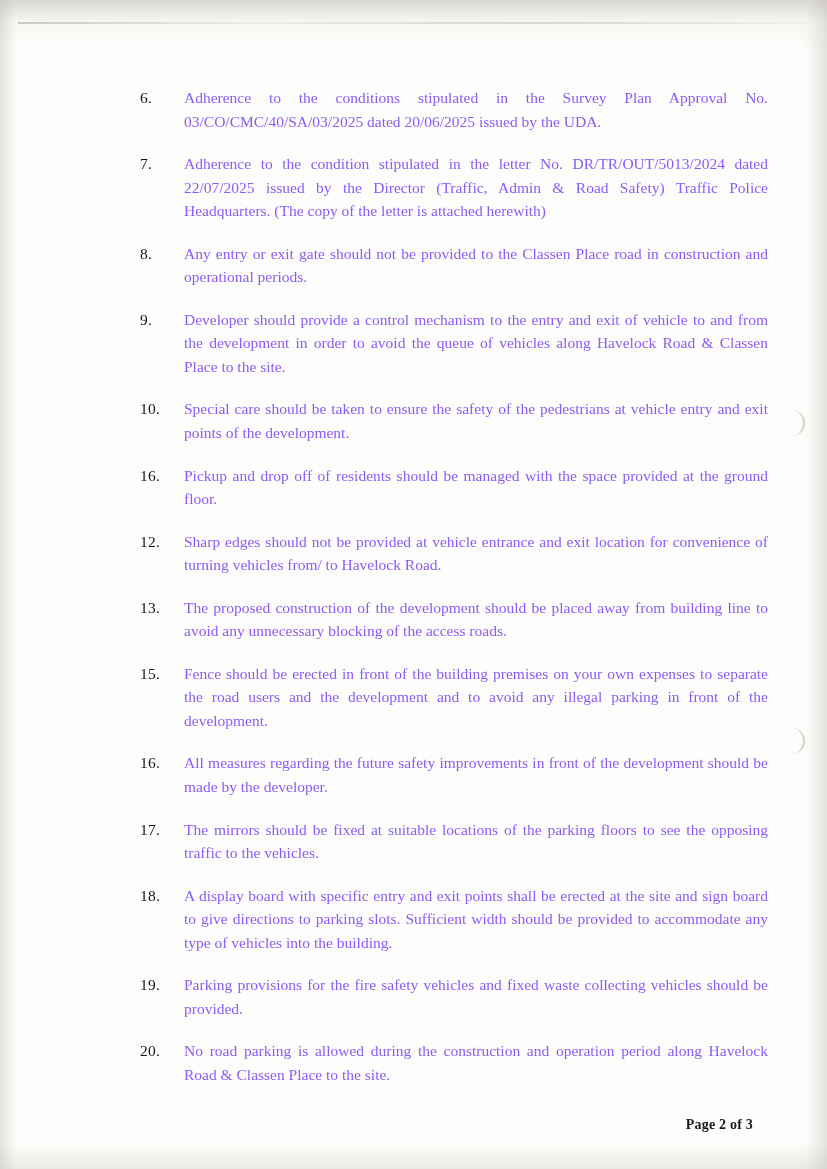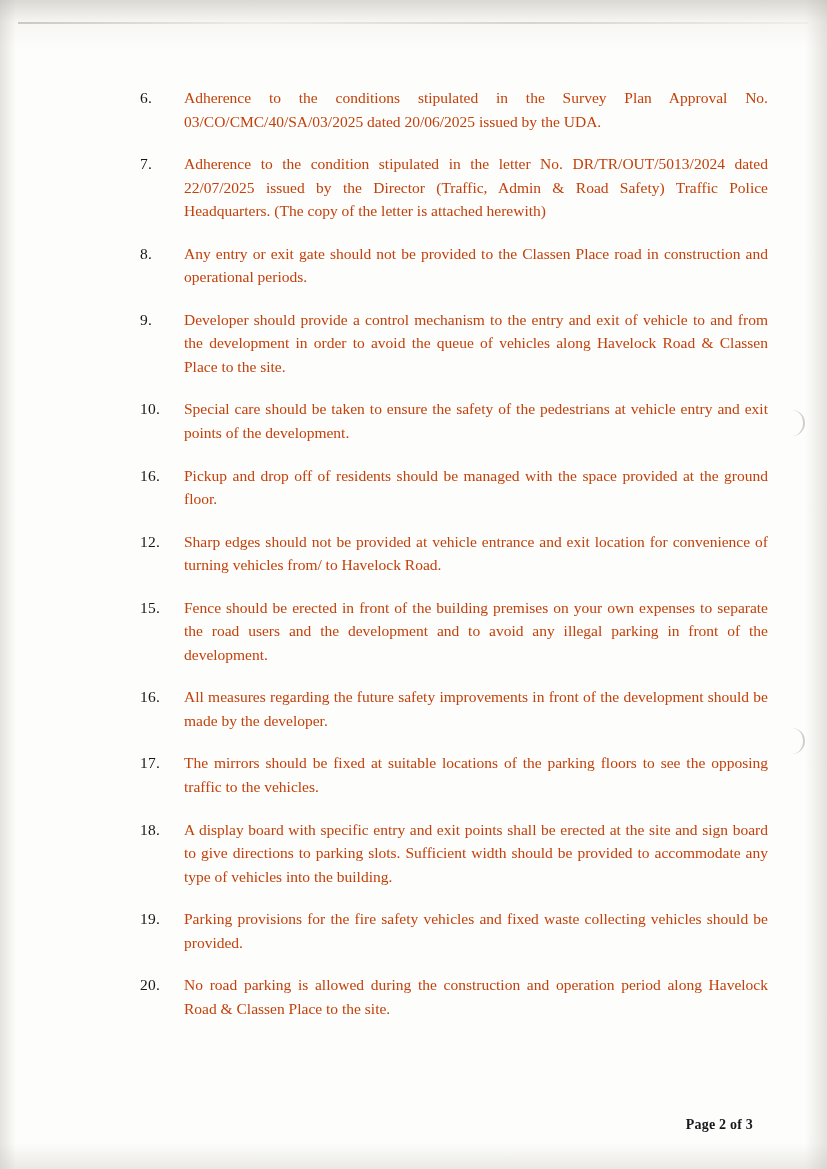--- a/index.html
+++ b/index.html
@@ -80,21 +80,21 @@
     flex: 0 0 44px;
     font-size: 15.5px;
     line-height: 1.5;
     color: #15161a;
     letter-spacing: 0.2px;
   }
   .clause-text {
     flex: 1;
     font-size: 15.5px;
     line-height: 1.52;
-    color: #c2410c;
+    color: #8b5cf6;
     text-align: justify;
     text-justify: inter-word;
     hyphens: none;
   }
   .footer {
     position: absolute;
     bottom: 36px;
     right: 74px;
     font-size: 14px;
     font-weight: bold;
@@ -145,20 +145,24 @@
     <div class="clause">
       <div class="clause-num">16.</div>
       <div class="clause-text">Pickup and drop off of residents should be managed with the space provided at the ground floor.</div>
     </div>
 
     <div class="clause">
       <div class="clause-num">12.</div>
       <div class="clause-text">Sharp edges should not be provided at vehicle entrance and exit location for convenience of turning vehicles from/ to Havelock Road.</div>
     </div>
 
+    <div class="clause">
+      <div class="clause-num">13.</div>
+      <div class="clause-text">The proposed construction of the development should be placed away from building line to avoid any unnecessary blocking of the access roads.</div>
+    </div>
 
 
     <div class="clause">
       <div class="clause-num">15.</div>
       <div class="clause-text">Fence should be erected in front of the building premises on your own expenses to separate the road users and the development and to avoid any illegal parking in front of the development.</div>
     </div>
 
     <div class="clause">
       <div class="clause-num">16.</div>
       <div class="clause-text">All measures regarding the future safety improvements in front of the development should be made by the developer.</div>

